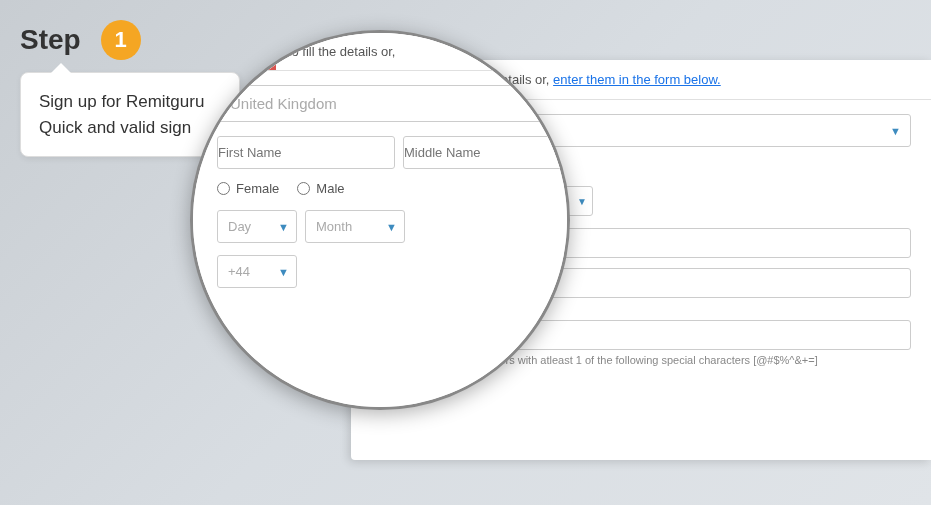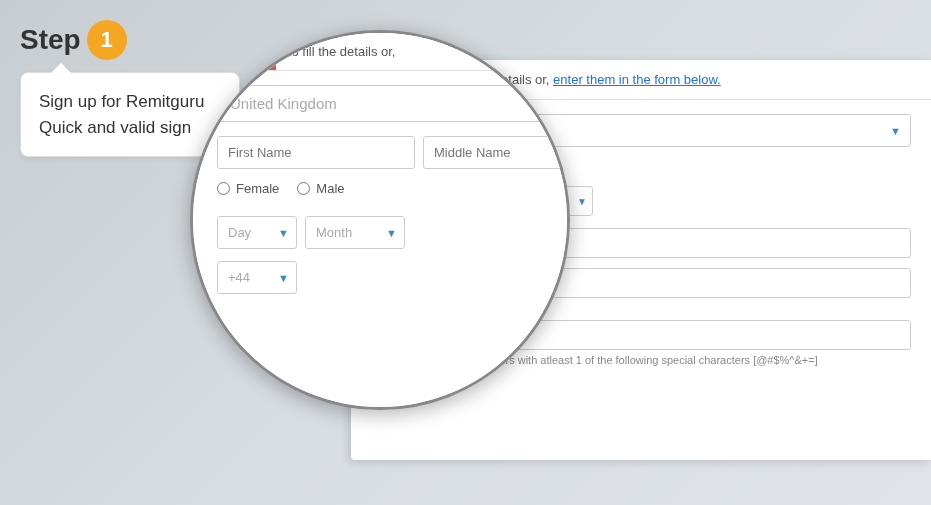--- a/index.html
+++ b/index.html
@@ -24,21 +24,21 @@
     .left-panel {
       position: absolute;
       left: 20px;
       top: 20px;
       width: 220px;
     }
 
     .step-badge {
       display: flex;
       align-items: center;
-      gap: 6px;
+      gap: 20px;
       margin-bottom: 12px;
     }
 
     .step-text {
       font-size: 28px;
       font-weight: bold;
       color: #333;
     }
 
     .step-circle {
@@ -184,31 +184,31 @@
 
     .mag-name-row {
       display: flex;
       gap: 8px;
       margin-bottom: 12px;
     }
 
     .mag-input {
       border: 1px solid #ccc;
       border-radius: 3px;
-      padding: 8px 10px;
+      padding: 8px 0;
       font-size: 13px;
       color: #aaa;
       flex: 1;
     }
 
     .mag-radio-row {
       display: flex;
       align-items: flex-end;
       gap: 18px;
-      margin-bottom: 20px;
+      margin-bottom: 14px;
     }
 
     .mag-radio {
       display: flex;
       align-items: center;
       gap: 6px;
       font-size: 13px;
       color: #555;
     }
 

